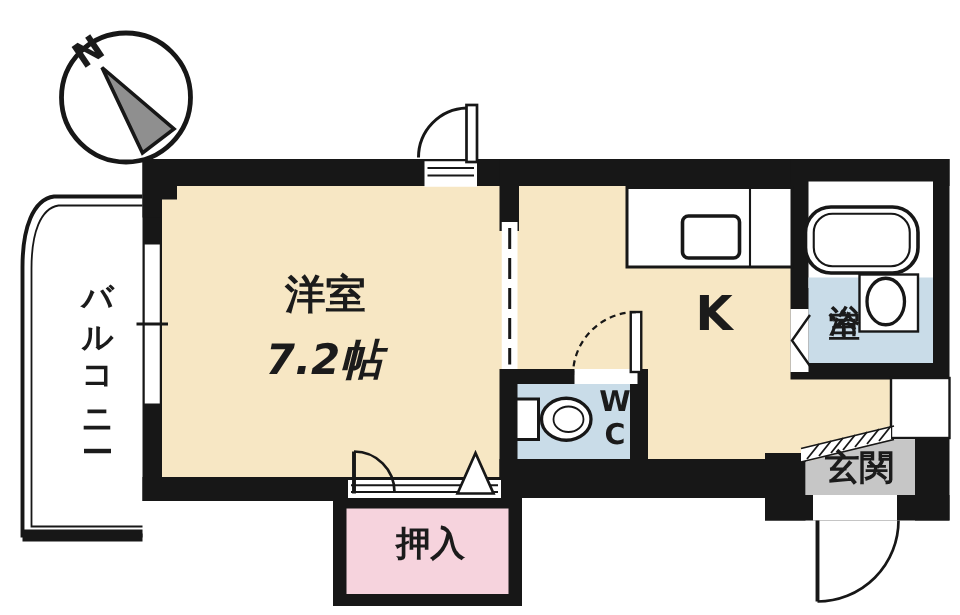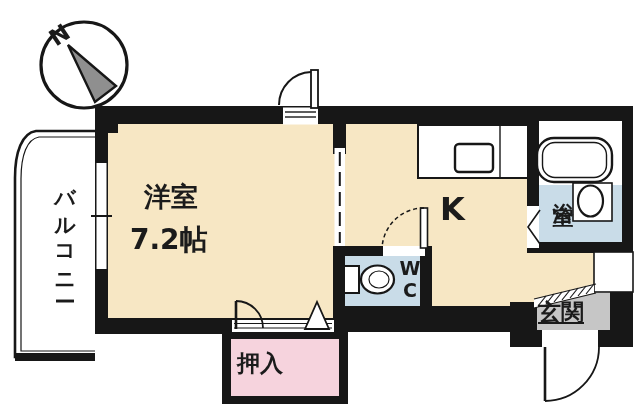--- a/index.html
+++ b/index.html
@@ -5,21 +5,21 @@
   html,body{margin:0;padding:0;background:#ffffff;}
   .plan{
     position:relative;width:640px;height:410px;background:#ffffff;overflow:hidden;
     font-family:"DejaVu Sans","Liberation Sans",sans-serif;
   }
   .plan svg{position:absolute;left:0;top:0;}
   .lbl{
     position:absolute;color:#1b1b1b;font-weight:700;line-height:1.08;
     white-space:nowrap;pointer-events:none;
   }
-  .c{white-space:normal;}
+  .c{text-align:center;white-space:normal;}
   .v{writing-mode:vertical-rl;white-space:normal;}
   .up{text-orientation:upright;}
   .n-rot{transform:rotate(-34deg);}
 </style>
 </head>
 <body>
 
 <div class="plan">
 
 <svg width="640" height="410" viewBox="0 0 640 410">
@@ -110,24 +110,24 @@
   <rect x="542" y="330" width="56" height="17" fill="#ffffff"></rect>
   <line x1="545" y1="347" x2="545" y2="401" stroke="#171717" stroke-width="2.6"></line>
   <path d="M545,401 A54,54 0 0 0 599,347" fill="none" stroke="#171717" stroke-width="1.8"></path>
 </svg>
 
   <div class="lbl n-rot" style="left:50px;top:23px;font-size:23px;">N</div>
 
   <div class="lbl v" style="left:42px;top:174px;width:34px;height:172px;font-size:21px;letter-spacing:5px;">バルコニー</div>
 
   <div class="lbl c" style="left:144px;top:182px;width:146px;font-size:27px;">洋室</div>
-  <div class="lbl c" style="left:130px;top:225px;width:172px;font-size:28px;">7.2帖</div>
+  <div class="lbl c" style="left:130px;top:225px;width:172px;font-size:28px;font-style:italic;">7.2帖</div>
 
   <div class="lbl c" style="left:440px;top:192px;width:72px;font-size:32px;">K</div>
 
   <div class="lbl v up" style="left:394px;top:257px;width:26px;height:54px;font-size:19px;">WC</div>
 
   <div class="lbl v" style="left:544px;top:186px;width:30px;height:60px;font-size:21px;letter-spacing:2px;">浴室</div>
 
-  <div class="lbl c" style="left:538px;top:300px;width:70px;font-size:23px;text-decoration:underline;">玄関</div>
+  <div class="lbl c" style="left:538px;top:300px;width:70px;font-size:23px;">玄関</div>
 
   <div class="lbl c" style="left:237px;top:351px;width:100px;font-size:23px;">押入</div>
 </div>
 
 </body></html>

